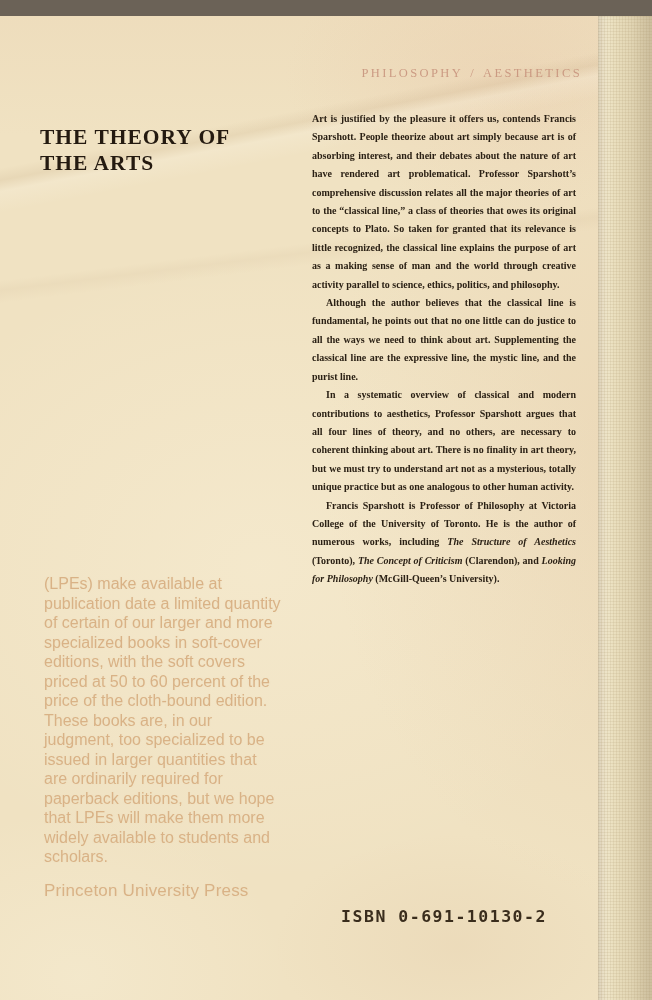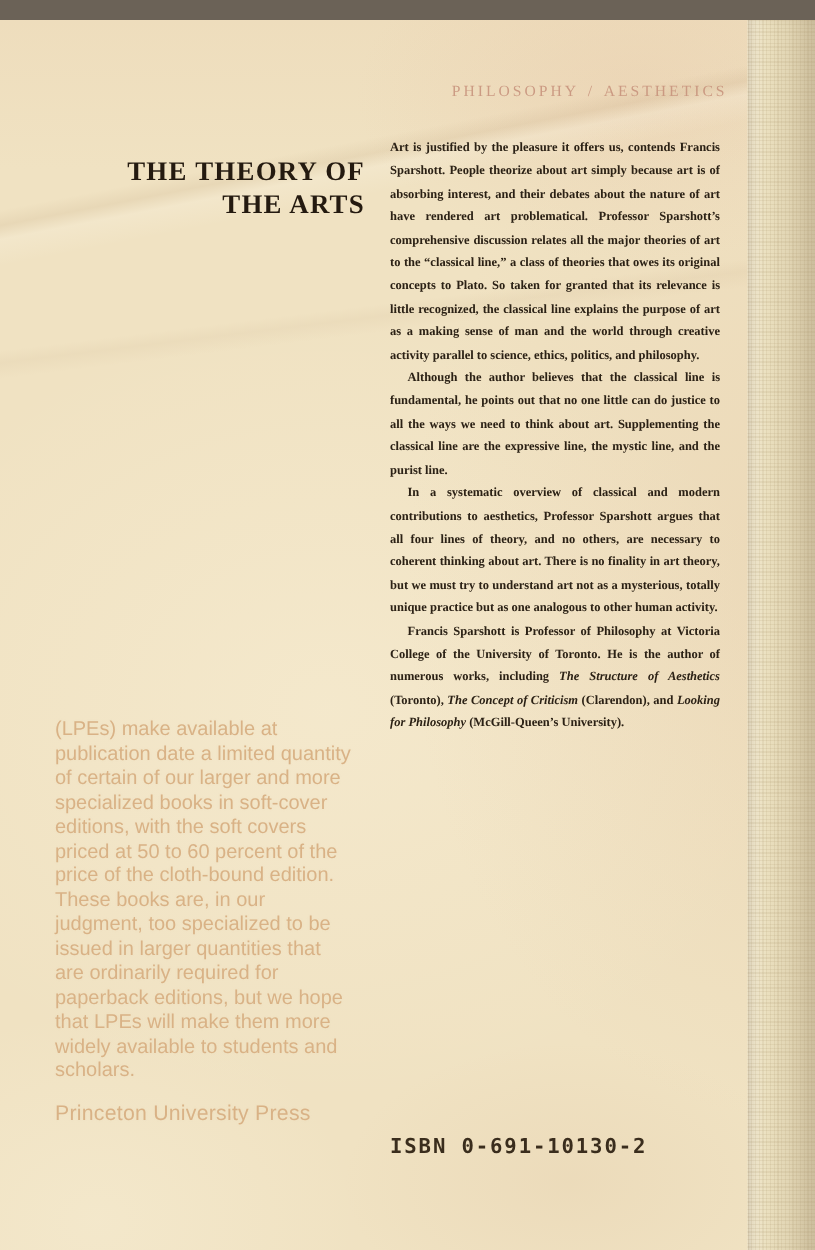--- a/index.html
+++ b/index.html
@@ -35,21 +35,21 @@
       linear-gradient(90deg, rgba(255,251,238,0.55) 0%, rgba(255,251,238,0) 30%,
                       rgba(146,124,88,0.10) 62%, rgba(146,124,88,0.22) 80%, rgba(124,103,72,0.28) 100%);
     box-shadow: inset 7px 0 9px -5px rgba(118,94,58,0.30);
   }
   .category{
     position:absolute;top:50px;right:70px;
     font-size:12.5px;letter-spacing:2.4px;word-spacing:2px;
     color:#c6907a;opacity:0.85;
   }
   .titleblock{
-    position:absolute;left:40px;top:108px;width:252px;text-align:right;
+    position:absolute;left:40px;top:108px;width:252px;text-align:left;
     color:#241a10;
   }
   .booktitle{
     font-size:21.5px;line-height:26px;letter-spacing:1px;font-weight:600;
   }
   .bookauthor{
     margin-top:11px;font-size:18px;font-style:italic;letter-spacing:0.3px;
   }
   .blurb{
     position:absolute;left:312px;top:94px;width:264px;
@@ -65,21 +65,21 @@
     font-size:16px;line-height:19.5px;
     color:#d9b286;
     text-shadow:0 0 1px rgba(240,226,194,0.5);
   }
   .lpenote .heading{margin:0 0 1px 0;font-style:normal;}
   .lpenote .body{margin:0;}
   .publisher{
     margin-top:14px;font-style:normal;font-size:17px;letter-spacing:0.2px;
   }
   .isbn{
-    position:absolute;left:312px;top:891px;width:264px;text-align:left;
+    position:absolute;left:312px;top:891px;width:264px;text-align:center;
     font-family:"DejaVu Sans Mono", monospace;
     font-size:16.5px;font-weight:bold;letter-spacing:1.5px;
     color:#3a2d1d;
   }
 </style>
 </head>
 <body>
 
 <div class="page">
 

